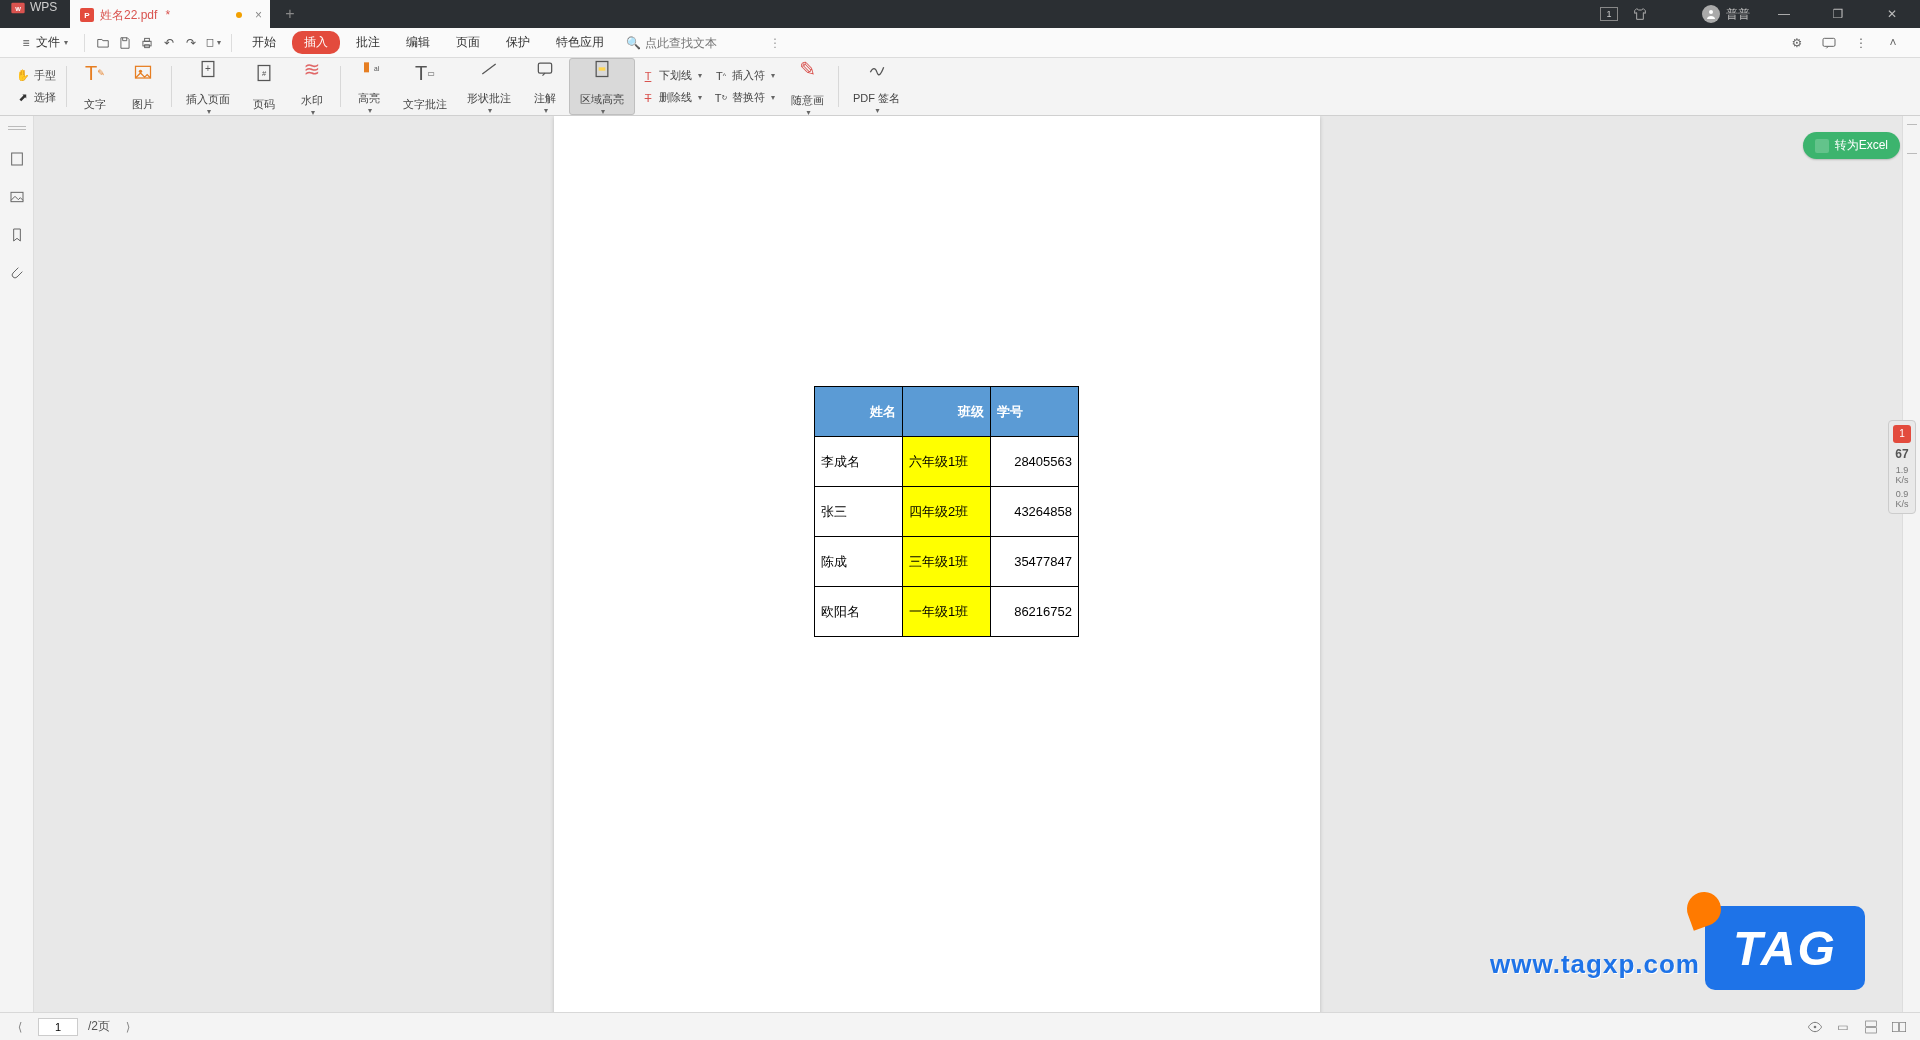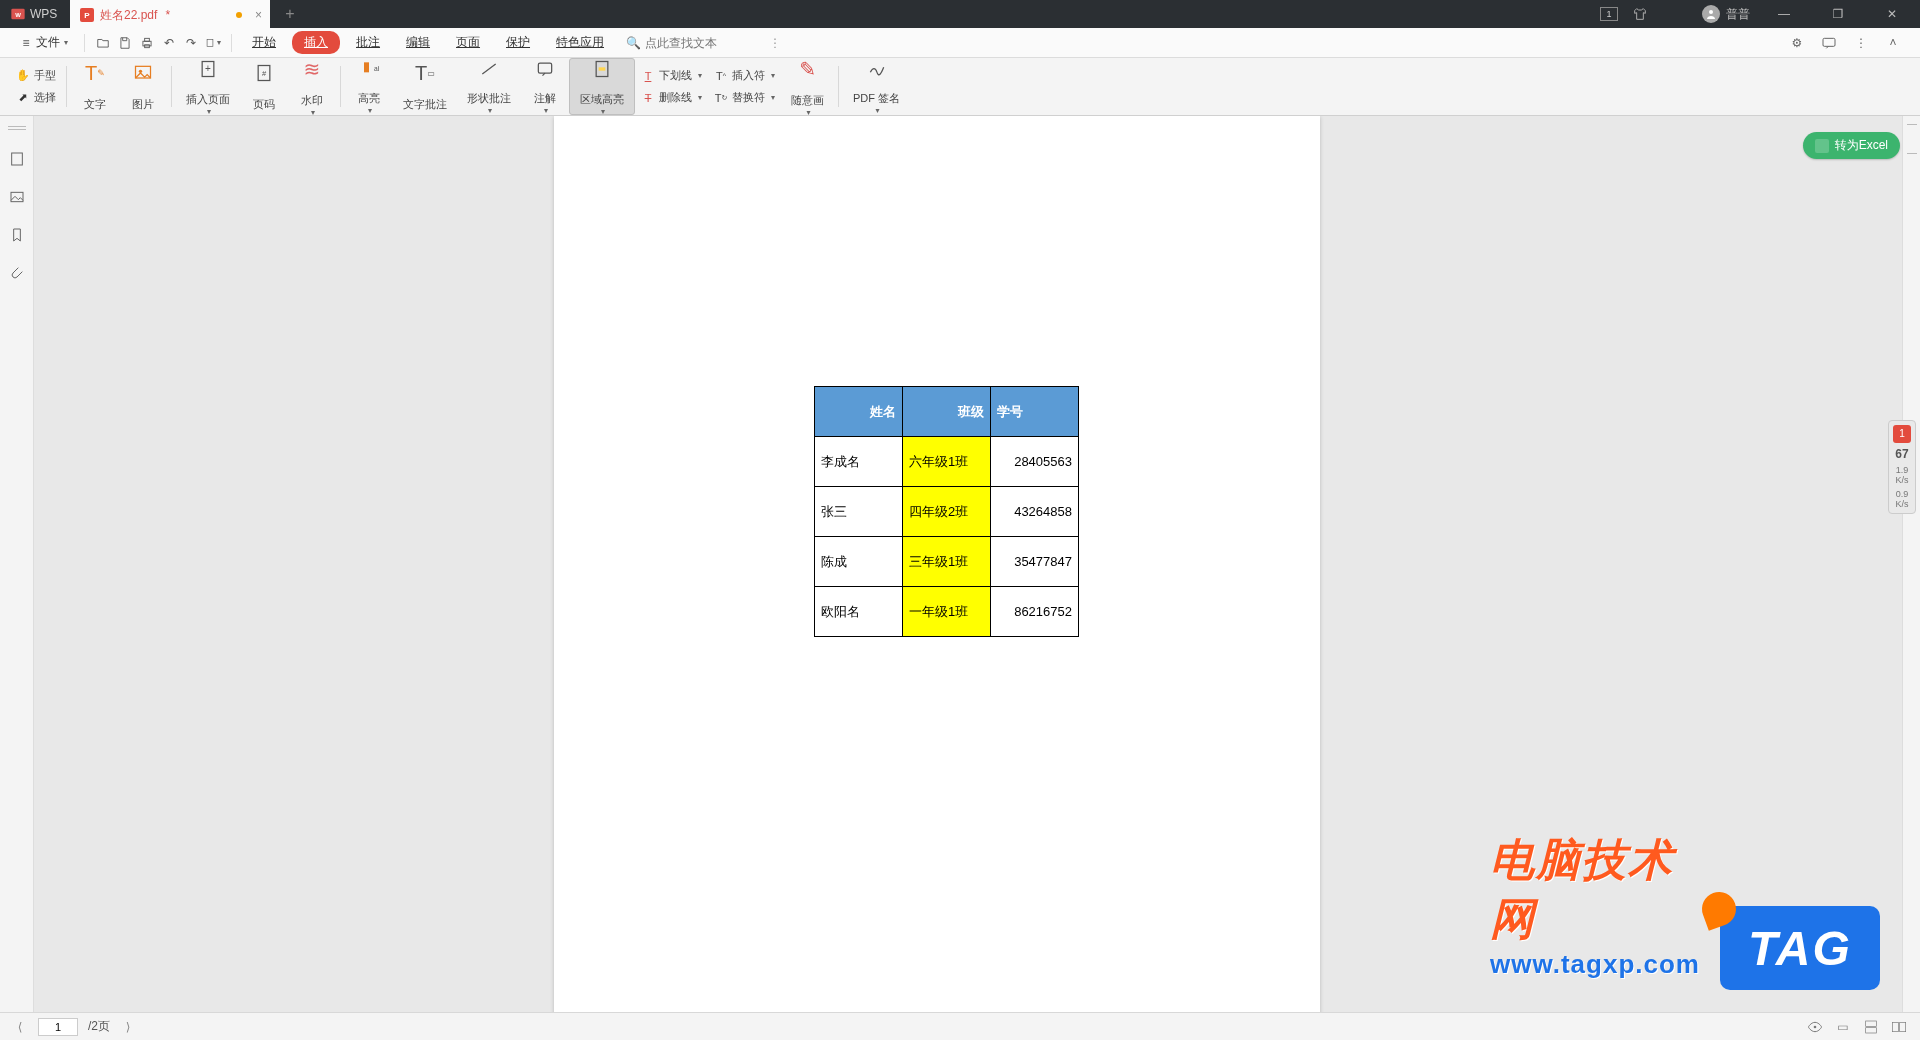--- a/index.html
+++ b/index.html
@@ -1,41 +1,41 @@
 <!DOCTYPE html>
 <html><head>
 <meta charset="utf-8">
 <style>
 * { margin:0; padding:0; box-sizing:border-box; font-family:"Microsoft YaHei","Segoe UI",Arial,sans-serif; }
 body { width:1920px; height:1040px; background:#e8e8e8; overflow:hidden; position:relative; }
 
 
 .titlebar { height:28px; background:#2b2f33; display:flex; align-items:stretch; color:#cfcfcf; font-size:12px; }
-.titlebar .logo { width:70px; display:flex; align-items:center; padding-left:10px; gap:4px; }
+.titlebar .logo { width:70px; display:flex; align-items:flex-start; padding-left:10px; gap:4px; }
 .titlebar .logo svg { width:16px; height:16px; }
 .titlebar .tab { width:200px; background:#fafafa; color:#333; display:flex; align-items:center; padding:0 10px; border-top:2px solid transparent; gap:6px; position:relative;}
 .titlebar .tab .pdf-ico { width:14px; height:14px; background:#e34b3d; border-radius:2px; display:inline-flex; align-items:center; justify-content:center; color:#fff; font-size:8px; font-weight:bold;}
 .titlebar .tab .name { color:#d9534f; }
 .titlebar .tab .dot { position:absolute; right:28px; width:6px; height:6px; background:#f2a000; border-radius:50%; }
 .titlebar .tab .close { position:absolute; right:8px; font-size:12px; color:#888; }
 .titlebar .newtab { width:40px; display:flex; align-items:center; justify-content:center; font-size:16px; color:#888; }
 .titlebar .spacer { flex:1; }
 .titlebar .tray { display:flex; align-items:center; gap:14px; padding-right:8px; }
 .titlebar .tray .sq { width:18px; height:14px; border:1px solid #888; display:flex; align-items:center; justify-content:center; font-size:9px;}
 .titlebar .tray .ic { width:16px; height:16px; display:flex; align-items:center; justify-content:center; }
 .titlebar .user { display:flex; align-items:center; gap:6px; font-size:12px; color:#bbb;padding-left:40px;}
 .titlebar .user .avatar { width:18px; height:18px; background:#aaa; border-radius:50%; display:flex; align-items:center; justify-content:center;}
 .winbtn { width:40px; display:flex; align-items:center; justify-content:center; color:#bbb; font-size:12px;}
 
 
 .menubar { height:30px; background:#fafafa; display:flex; align-items:center; padding:0 12px; font-size:12px; color:#333; gap:6px; border-bottom:1px solid #dcdcdc;}
 .menubar .mbtn { padding:4px 6px; display:flex; align-items:center; gap:2px;}
 .menubar .small-ico { width:16px; height:16px; display:flex; align-items:center; justify-content:center; color:#555;}
 .menubar .sep { width:1px; height:18px; background:#ddd; margin:0 4px;}
-.menubar .mtab { padding:4px 10px;text-decoration:underline; }
+.menubar .mtab { padding:4px 10px; }
 .menubar .mtab.active { background:#e34b3d; color:#fff; border-radius:10px; padding:3px 12px;}
 .menubar .search { display:flex; align-items:center; gap:4px; color:#999; margin-left:6px;}
 .menubar .search input { border:none; outline:none; background:transparent; font-size:12px; width:120px; color:#999;}
 .menubar .right { margin-left:auto; display:flex; align-items:center; gap:14px; padding-right:6px;}
 .menubar .right .ic { width:18px; height:18px; display:flex; align-items:center; justify-content:center; color:#666;}
 
 
 .ribbon { height:58px; background:#f4f4f4; border-bottom:1px solid #d0d0d0; display:flex; align-items:stretch; padding:0 10px; font-size:11px; color:#444;}
 .rgrp { display:flex; flex-direction:column; align-items:center; justify-content:center; padding:0 10px; position:relative;}
 .rgrp .lab { margin-top:12px; }
@@ -81,21 +81,21 @@
 .statusbar { position:absolute; bottom:0; left:0; right:0; height:28px; background:#f4f4f4; border-top:1px solid #d8d8d8; display:flex; align-items:center; padding:0 12px; font-size:12px; color:#555; gap:10px;}
 .statusbar .nav-ic { width:16px; height:16px; display:flex; align-items:center; justify-content:center; color:#888;}
 .statusbar input.pg { width:40px; height:18px; border:1px solid #ccc; text-align:center; font-size:11px;}
 .statusbar .spacer { flex:1;}
 .statusbar .ric { width:18px; height:18px; display:flex; align-items:center; justify-content:center; color:#777;}
 
 
 .watermark { position:absolute; right:40px; bottom:40px; pointer-events:none; }
 .wm-text1 { font-size:44px; font-weight:900; color:#ff5a1f; letter-spacing:2px; font-style:italic; text-shadow:1px 1px 0 #fff;}
 .wm-url { font-size:26px; font-weight:bold; color:#1e73e8; letter-spacing:1px; text-shadow:1px 1px 0 #fff;}
-.wm-tag { position:absolute; right:0; bottom:10px; width:160px; height:84px; background:#1e73e8; border-radius:10px; display:flex; align-items:center; justify-content:center;}
+.wm-tag { position:absolute; right:15px; bottom:10px; width:160px; height:84px; background:#1e73e8; border-radius:10px; display:flex; align-items:center; justify-content:center;}
 .wm-tag span { font-size:48px; font-weight:900; color:#fff; font-style:italic; letter-spacing:2px;}
 .wm-tag .flame { position:absolute; left:-18px; top:-14px; width:34px; height:34px; background:#ff7a00; border-radius:50% 50% 50% 0; transform:rotate(-20deg);}
 .wm-stack { position:absolute; right:180px; bottom:20px;}
 </style>
 </head>
 <body>
 
 <div class="titlebar">
   <div class="logo">
     <svg viewBox="0 0 24 24">
@@ -427,20 +427,19 @@
   <span class="ric">
       <svg width="16" height="16" viewBox="0 0 24 24">
         <rect x="2" y="5" width="9" height="14" fill="none" stroke="#777"></rect>
         <rect x="13" y="5" width="9" height="14" fill="none" stroke="#777"></rect>
       </svg>
     </span>
 </div>
 
 <div class="watermark">
   <div class="wm-stack">
-    <div class="wm-text1">电脑技术网</div>
     <div class="wm-url">www.tagxp.com</div>
   </div>
   <div class="wm-tag">
     <div class="flame"></div>
     <span>TAG</span>
   </div>
 </div>
 
 </body></html>

